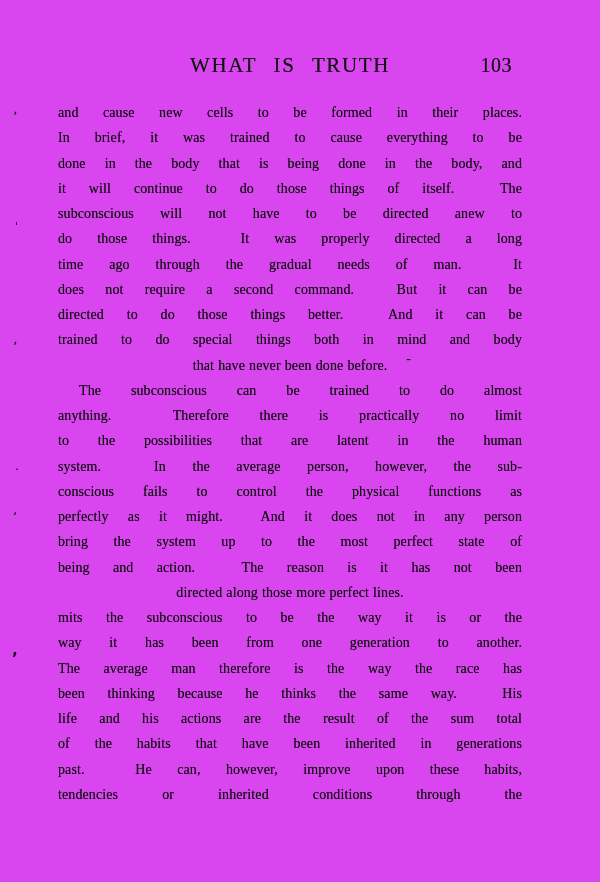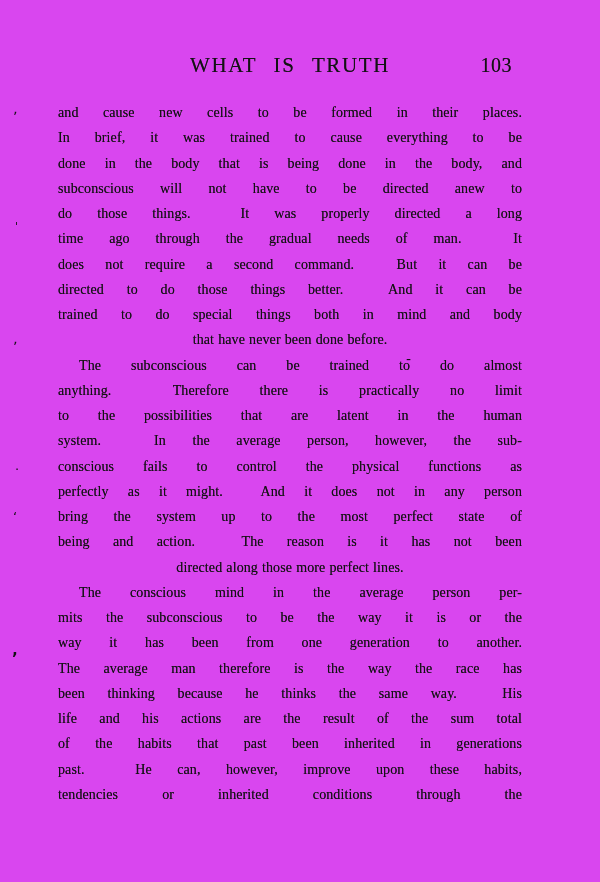--- a/index.html
+++ b/index.html
@@ -68,43 +68,43 @@
 </head>
 <body>
 
 <div class="page">
   <div class="running-title">WHAT IS TRUTH</div>
   <div class="page-number">103</div>
   <div class="page-body">
       <div class="line just">and cause new cells to be formed in their places.</div>
       <div class="line just">In brief, it was trained to cause everything to be</div>
       <div class="line just">done in the body that is being done in the body, and</div>
+      <div class="line just">it will continue to do those things of itself.&nbsp; The</div>
       <div class="line just">subconscious will not have to be directed anew to</div>
       <div class="line just">do those things.&nbsp; It was properly directed a long</div>
       <div class="line just">time ago through the gradual needs of man.&nbsp; It</div>
       <div class="line just">does not require a second command.&nbsp; But it can be</div>
       <div class="line just">directed to do those things better.&nbsp; And it can be</div>
       <div class="line just">trained to do special things both in mind and body</div>
       <div class="line">that have never been done before.</div>
       <div class="line just indent">The subconscious can be trained to do almost</div>
       <div class="line just">anything.&nbsp; Therefore there is practically no limit</div>
       <div class="line just">to the possibilities that are latent in the human</div>
       <div class="line just">system.&nbsp; In the average person, however, the sub-</div>
       <div class="line just">conscious fails to control the physical functions as</div>
       <div class="line just">perfectly as it might.&nbsp; And it does not in any person</div>
       <div class="line just">bring the system up to the most perfect state of</div>
       <div class="line just">being and action.&nbsp; The reason is it has not been</div>
       <div class="line">directed along those more perfect lines.</div>
-      <div class="line just indent">The conscious mind in the average person per-</div>
       <div class="line just">mits the subconscious to be the way it is or the</div>
       <div class="line just">way it has been from one generation to another.</div>
       <div class="line just">The average man therefore is the way the race has</div>
       <div class="line just">been thinking because he thinks the same way.&nbsp; His</div>
       <div class="line just">life and his actions are the result of the sum total</div>
-      <div class="line just">of the habits that past been inherited in generations</div>
+      <div class="line just">of the habits that have been inherited in generations</div>
       <div class="line just">past.&nbsp; He can, however, improve upon these habits,</div>
       <div class="line just">tendencies or inherited conditions through the</div>
     </div>
   <div>
       <span class="speck" style="left: 13px; top: 110px; font-size: 14px;">ʼ</span>
       <span class="speck" style="left: 15px; top: 221px; font-size: 11px;">'</span>
       <span class="speck" style="left: 13px; top: 340px; font-size: 14px;">ʼ</span>
       <span class="speck" style="left: 15px; top: 463px; font-size: 13px;">·</span>
       <span class="speck" style="left: 13px; top: 510px; font-size: 13px;">ʻ</span>
       <span class="speck" style="left: 12px; top: 652px; font-size: 15px; font-weight: bold;">ʼ</span>

